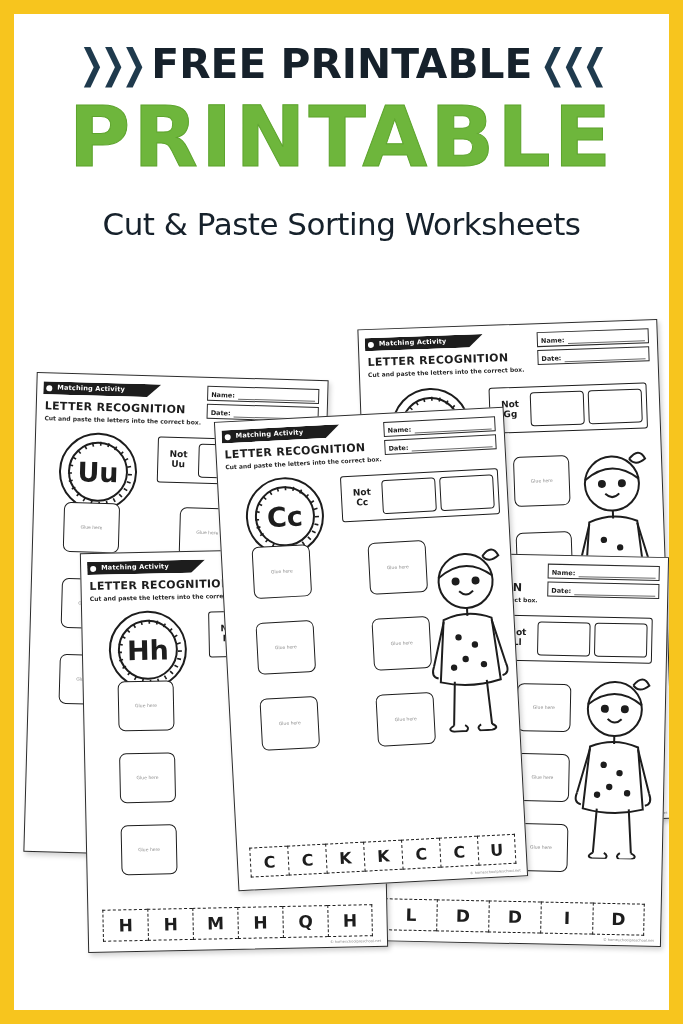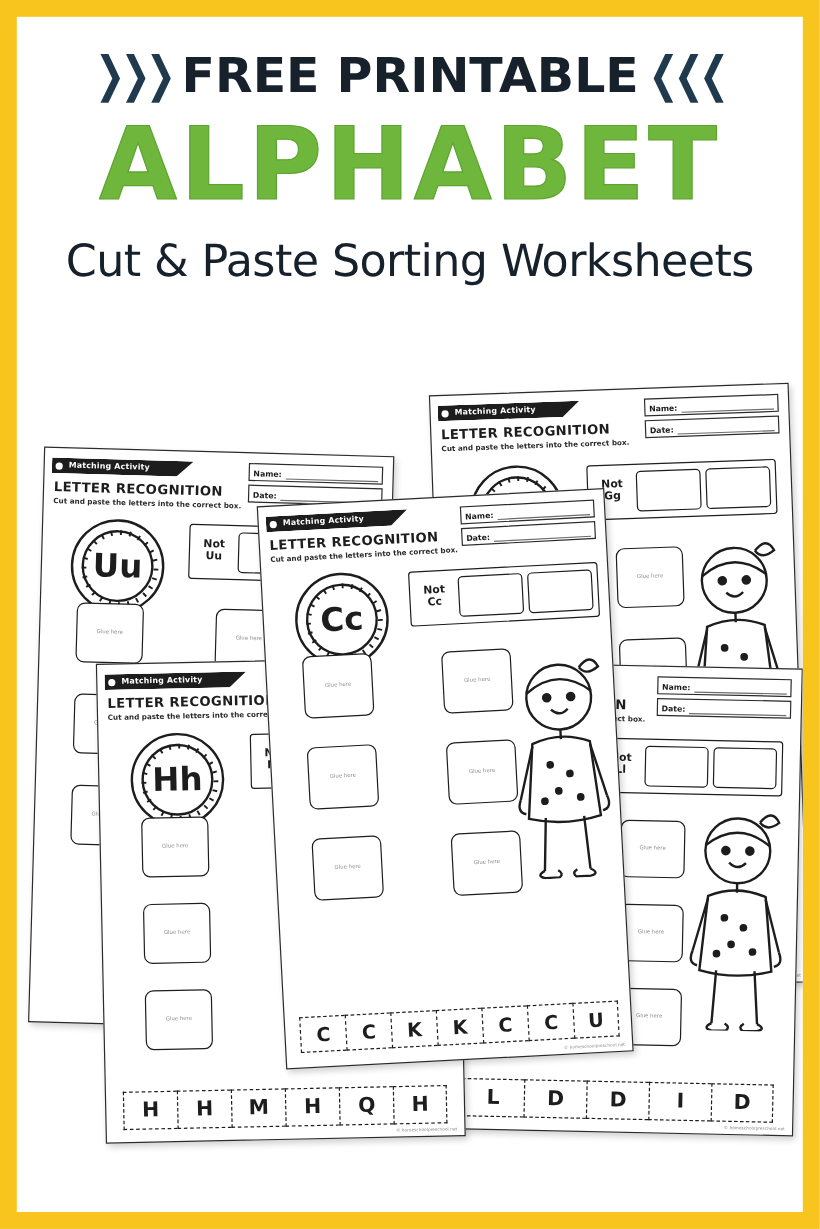--- a/index.html
+++ b/index.html
@@ -61,23 +61,23 @@
     margin-top: 14px;
     font-family: "DejaVu Sans", sans-serif;
     font-weight: bold;
     font-size: 84px;
     line-height: 0.95;
     color: #6eb63c;
     letter-spacing: 3px;
     -webkit-text-stroke: 1px #5da42d;
   }
   .subtitle {
-    margin-top: 18px;
-    font-family: "DejaVu Sans", sans-serif;
-    font-size: 37px;
+    margin-top: 28px;
+    font-family: "DejaVu Sans", sans-serif;
+    font-size: 31px;
     color: #16212b;
     letter-spacing: -0.5px;
   }
 
   
   .footer {
     position: absolute;
     left: 0; bottom: 26px; width: 655px;
     text-align: center;
     font-family: "DejaVu Sans", sans-serif;
@@ -283,21 +283,21 @@
 
 <div class="pin">
   <div class="inner">
 
     <div class="header">
       <div class="line-free">
         <span class="chev">❯❯❯</span>
         <span class="free-text">FREE PRINTABLE</span>
         <span class="chev">❮❮❮</span>
       </div>
-      <div class="alphabet">ALPHABET</div>
+      <div class="alphabet">PRINTABLE</div>
       <div class="subtitle">Cut &amp; Paste Sorting Worksheets</div>
     </div>
 
     <div class="stack">
 
       <div class="sheet" id="sheet-gg">
         <div class="ribbon">Matching Activity</div>
         <div class="title">LETTER RECOGNITION</div>
         <div class="instr">Cut and paste the letters into the correct box.</div>
         <div class="namebox">

